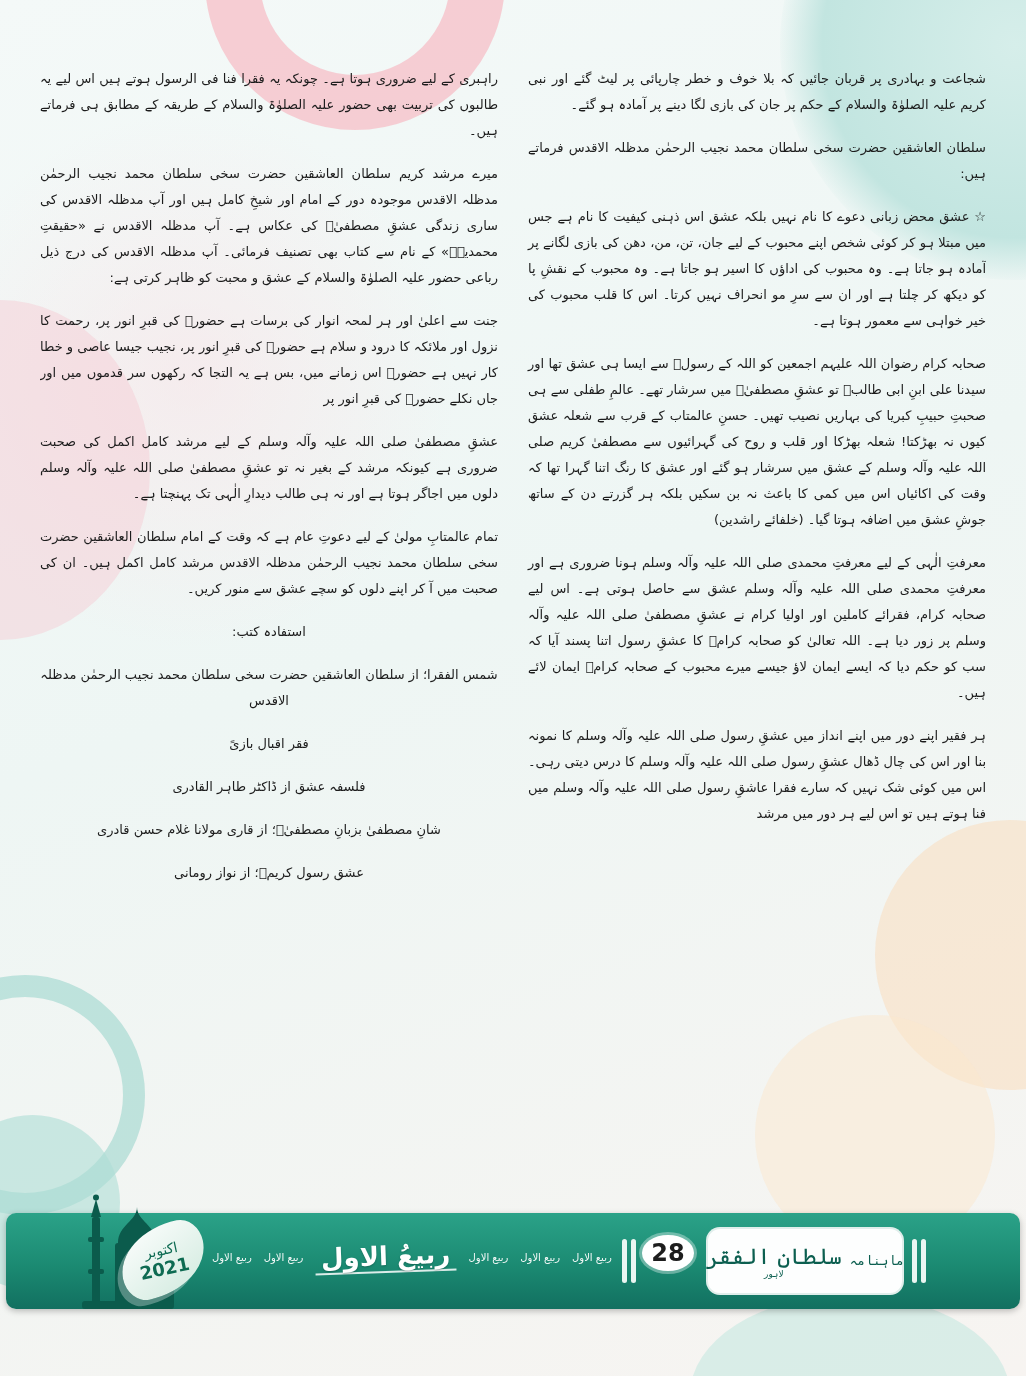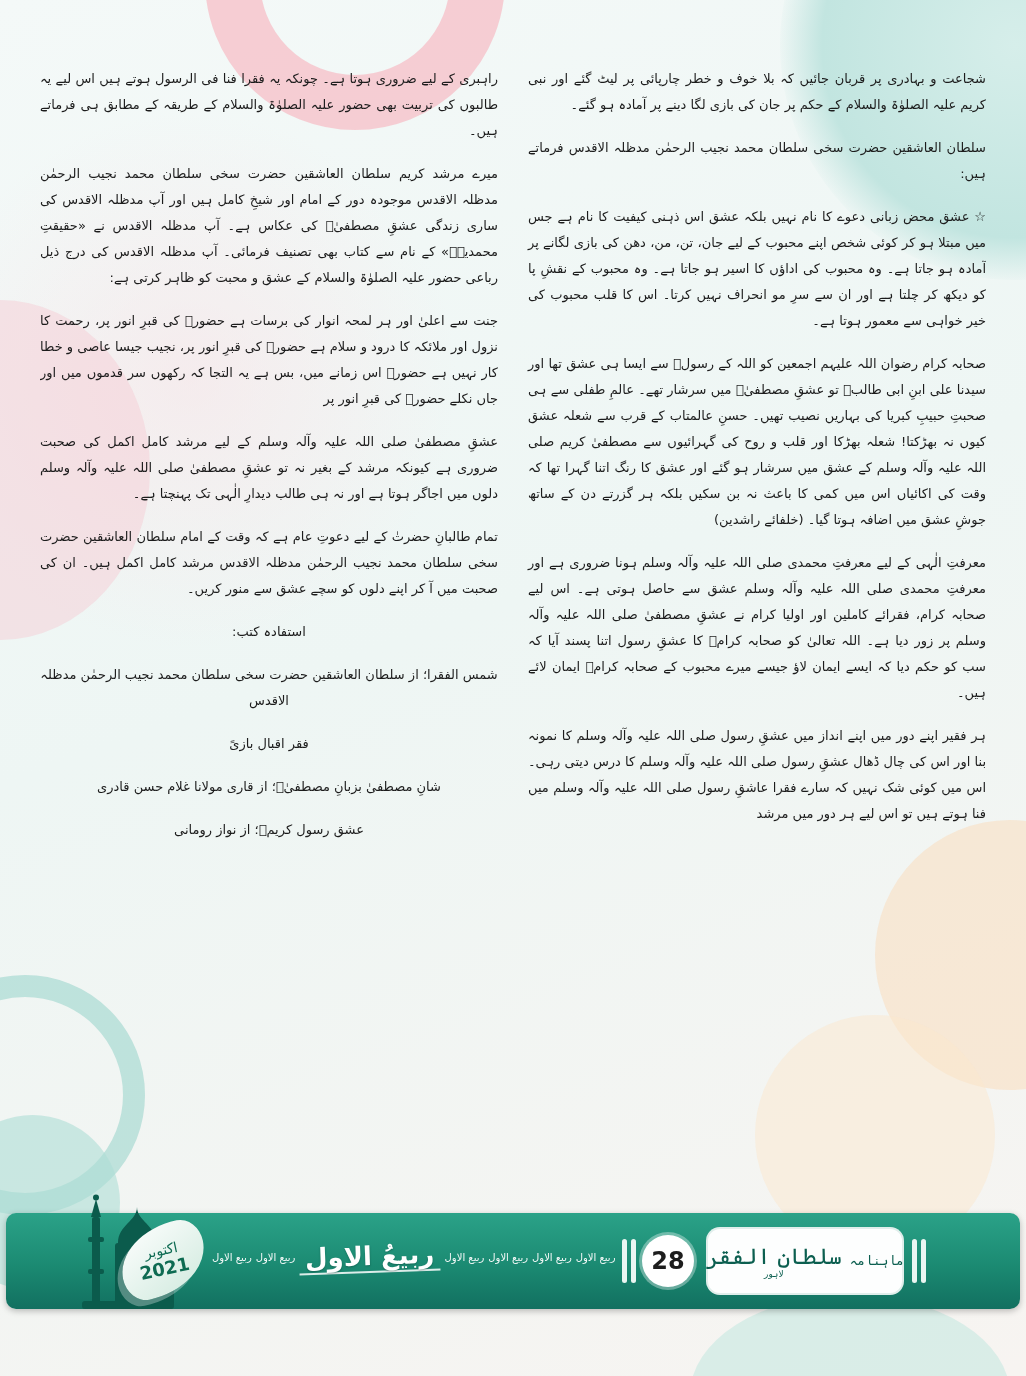--- a/index.html
+++ b/index.html
@@ -54,32 +54,32 @@
     background:linear-gradient(150deg,#ffffff,#cfe9dd);
     border-radius:75% 25% 75% 25% / 65% 35% 65% 35%;
     transform:rotate(-12deg);
     display:flex; flex-direction:column; align-items:center; justify-content:center;
     color:#0e6b52; box-shadow:-6px 5px 0 rgba(255,255,255,0.3);
   }
   .month-badge .m { font-size:14px; }
   .month-badge .y { font-size:18px; font-weight:bold; }
   .banner-row {
     position:absolute; left:206px; top:0; width:410px; height:88px;
-    display:flex; align-items:center; gap:4px; direction:ltr;
+    display:flex; align-items:center; gap:12px; direction:ltr;
     color:#ffffff; overflow:hidden;
   }
   .small-cal { font-size:10px; opacity:.95; white-space:nowrap; }
   .big-cal   { font-size:26px; font-weight:bold; white-space:nowrap;
                transform:rotate(-2deg); padding:0 6px;
                text-shadow:0 1px 2px rgba(0,0,0,0.25);
                border-bottom:2px solid rgba(255,255,255,0.85); }
   .bars { position:absolute; top:26px; display:flex; gap:4px; }
   .bars i { width:5px; height:44px; background:#eaf6f2; border-radius:3px; display:block; }
   .page-circle {
-    position:absolute; left:636px; top:22px; width:52px; height:52px;
+    position:absolute; left:636px; top:22px; width:52px; height:36px;
     background:#ffffff; border-radius:50%;
     display:flex; align-items:center; justify-content:center;
     font-weight:bold; font-size:24px; color:#1d1d1d;
     box-shadow:0 0 0 3px rgba(255,255,255,0.35);
   }
   .logo-panel {
     position:absolute; left:700px; top:14px; width:198px; height:68px;
     background:#fdfefe; border-radius:14px;
     display:flex; align-items:center; justify-content:center; gap:8px;
     direction:rtl; color:#0c5f50;
@@ -112,24 +112,25 @@
       <p>☆ عشق محض زبانی دعوے کا نام نہیں بلکہ عشق اس ذہنی کیفیت کا نام ہے جس میں مبتلا ہو کر کوئی شخص اپنے محبوب کے لیے جان، تن، من، دھن کی بازی لگانے پر آمادہ ہو جاتا ہے۔ وہ محبوب کی اداؤں کا اسیر ہو جاتا ہے۔ وہ محبوب کے نقشِ پا کو دیکھ کر چلتا ہے اور ان سے سرِ مو انحراف نہیں کرتا۔ اس کا قلب محبوب کی خیر خواہی سے معمور ہوتا ہے۔</p>
       <p>صحابہ کرام رضوان اللہ علیہم اجمعین کو اللہ کے رسولؐ سے ایسا ہی عشق تھا اور سیدنا علی ابنِ ابی طالبؓ تو عشقِ مصطفیٰؐ میں سرشار تھے۔ عالمِ طفلی سے ہی صحبتِ حبیبِ کبریا کی بہاریں نصیب تھیں۔ حسنِ عالمتاب کے قرب سے شعلہ عشق کیوں نہ بھڑکتا! شعلہ بھڑکا اور قلب و روح کی گہرائیوں سے مصطفیٰ کریم صلی اللہ علیہ وآلہ وسلم کے عشق میں سرشار ہو گئے اور عشق کا رنگ اتنا گہرا تھا کہ وقت کی اکائیاں اس میں کمی کا باعث نہ بن سکیں بلکہ ہر گزرتے دن کے ساتھ جوشِ عشق میں اضافہ ہوتا گیا۔ (خلفائے راشدین)</p>
       <p>معرفتِ الٰہی کے لیے معرفتِ محمدی صلی اللہ علیہ وآلہ وسلم ہونا ضروری ہے اور معرفتِ محمدی صلی اللہ علیہ وآلہ وسلم عشق سے حاصل ہوتی ہے۔ اس لیے صحابہ کرام، فقرائے کاملین اور اولیا کرام نے عشقِ مصطفیٰ صلی اللہ علیہ وآلہ وسلم پر زور دیا ہے۔ اللہ تعالیٰ کو صحابہ کرامؓ کا عشقِ رسول اتنا پسند آیا کہ سب کو حکم دیا کہ ایسے ایمان لاؤ جیسے میرے محبوب کے صحابہ کرامؓ ایمان لائے ہیں۔</p>
       <p>ہر فقیر اپنے دور میں اپنے انداز میں عشقِ رسول صلی اللہ علیہ وآلہ وسلم کا نمونہ بنا اور اس کی چال ڈھال عشقِ رسول صلی اللہ علیہ وآلہ وسلم کا درس دیتی رہی۔ اس میں کوئی شک نہیں کہ سارے فقرا عاشقِ رسول صلی اللہ علیہ وآلہ وسلم میں فنا ہوتے ہیں تو اس لیے ہر دور میں مرشد</p>
     </div>
     <div class="col">
       <p>راہبری کے لیے ضروری ہوتا ہے۔ چونکہ یہ فقرا فنا فی الرسول ہوتے ہیں اس لیے یہ طالبوں کی تربیت بھی حضور علیہ الصلوٰۃ والسلام کے طریقہ کے مطابق ہی فرماتے ہیں۔</p>
       <p>میرے مرشد کریم سلطان العاشقین حضرت سخی سلطان محمد نجیب الرحمٰن مدظلہ الاقدس موجودہ دور کے امام اور شیخِ کامل ہیں اور آپ مدظلہ الاقدس کی ساری زندگی عشقِ مصطفیٰؐ کی عکاس ہے۔ آپ مدظلہ الاقدس نے «حقیقتِ محمدیہؐ» کے نام سے کتاب بھی تصنیف فرمائی۔ آپ مدظلہ الاقدس کی درج ذیل رباعی حضور علیہ الصلوٰۃ والسلام کے عشق و محبت کو ظاہر کرتی ہے:</p>
       <p>جنت سے اعلیٰ اور ہر لمحہ انوار کی برسات ہے حضورؐ کی قبرِ انور پر، رحمت کا نزول اور ملائکہ کا درود و سلام ہے حضورؐ کی قبرِ انور پر، نجیب جیسا عاصی و خطا کار نہیں ہے حضورؐ اس زمانے میں، بس ہے یہ التجا کہ رکھوں سر قدموں میں اور جاں نکلے حضورؐ کی قبرِ انور پر</p>
       <p>عشقِ مصطفیٰ صلی اللہ علیہ وآلہ وسلم کے لیے مرشد کامل اکمل کی صحبت ضروری ہے کیونکہ مرشد کے بغیر نہ تو عشقِ مصطفیٰ صلی اللہ علیہ وآلہ وسلم دلوں میں اجاگر ہوتا ہے اور نہ ہی طالب دیدارِ الٰہی تک پہنچتا ہے۔</p>
-      <p>تمام طالبانِ حضرتٰ کے لیے دعوتِ عام ہے کہ وقت کے امام سلطان العاشقین حضرت سخی سلطان محمد نجیب الرحمٰن مدظلہ الاقدس مرشد کامل اکمل ہیں۔ ان کی صحبت میں آ کر اپنے دلوں کو سچے عشق سے منور کریں۔</p>
+      <p>تمام عالمتابِ مولیٰ کے لیے دعوتِ عام ہے کہ وقت کے امام سلطان العاشقین حضرت سخی سلطان محمد نجیب الرحمٰن مدظلہ الاقدس مرشد کامل اکمل ہیں۔ ان کی صحبت میں آ کر اپنے دلوں کو سچے عشق سے منور کریں۔</p>
       <p class="short">استفادہ کتب:</p>
       <p class="short">شمس الفقرا؛ از سلطان العاشقین حضرت سخی سلطان محمد نجیب الرحمٰن مدظلہ الاقدس</p>
       <p class="short">فقر اقبال بازیً</p>
+      <p class="short">فلسفہ عشق از ڈاکٹر طاہر القادری</p>
       <p class="short">شانِ مصطفیٰ بزبانِ مصطفیٰؐ؛ از قاری مولانا غلام حسن قادری</p>
       <p class="short">عشق رسول کریمؐ؛ از نواز رومانی</p>
     </div>
   </div>
 
   <div class="banner">
 
     <span class="mosque">
       <svg width="92" height="118" viewBox="0 0 92 118" aria-hidden="true">
         <g fill="#0b5b4c">

